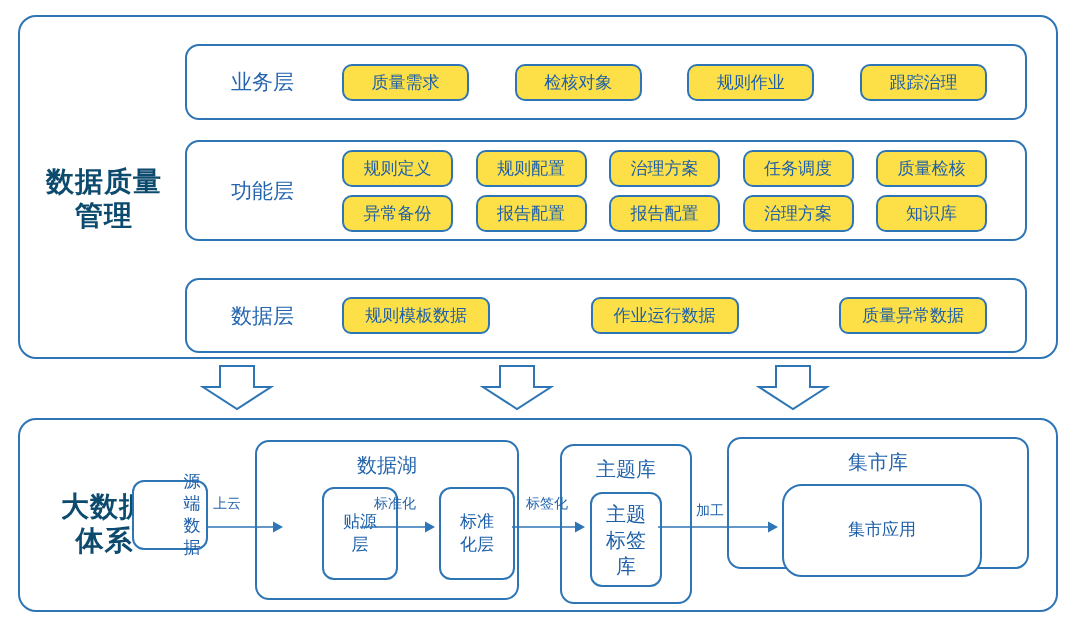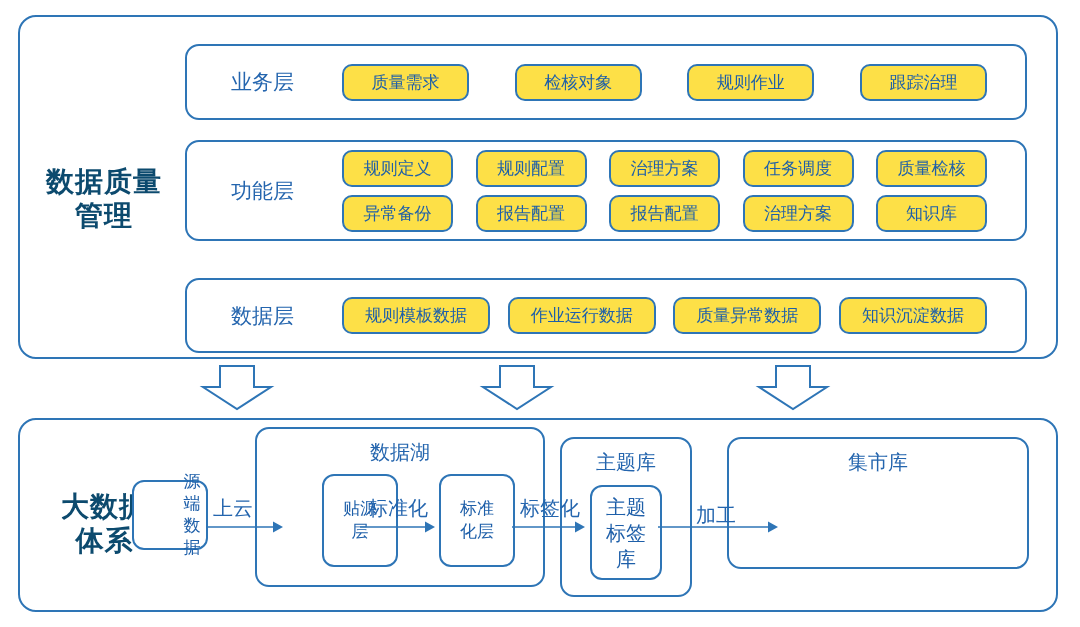--- a/index.html
+++ b/index.html
@@ -71,21 +71,21 @@
     border-radius: 10px;
     background: #fde047;
     color: #1E5FA9;
     font-size: 17px;
     display: flex;
     align-items: center;
     justify-content: center;
   }
   .chip.w127 { width: 127px; }
   .chip.w111 { width: 111px; }
-  .chip.w148 { width: 148px; }
+  .chip.w148 { width: 148px; border-radius: 9px; }
   .overlay {
     position: absolute;
     left: 0; top: 0;
     width: 1080px; height: 627px;
     pointer-events: none;
   }
   .node {
     position: absolute;
     border: 2px solid #2E75B6;
     border-radius: 12px;
@@ -111,22 +111,22 @@
     position: absolute;
     left: 0; top: 10px;
     width: 100%;
     text-align: center;
     color: #2465AE;
     font-size: 20px;
   }
   .flow-label {
     position: absolute;
     color: #2465AE;
-    font-size: 20px;
-    text-align: right;
+    font-size: 14px;
+    text-align: center;
   }
 </style>
 </head>
 <body>
 
 <div class="canvas">
 
   <div class="panel top">
     <div class="big-title" style="left:10px; top:148px; width:148px;">数据质量
 管理</div>
@@ -160,49 +160,49 @@
         </div>
       </div>
     </div>
 
     <div class="layer-row row-data">
       <div class="layer-label">数据层</div>
       <div class="chips">
         <div class="chip w148">规则模板数据</div>
         <div class="chip w148">作业运行数据</div>
         <div class="chip w148">质量异常数据</div>
-        <div class="chip w148">知识沉淀数据</div>
       </div>
     </div>
   </div>
 
   <div class="panel bottom">
     <div class="big-title" style="left:22px; top:70px; width:125px;">大数据
 体系</div>
 
     <div class="node" style="left:112px; top:60px; width:76px; height:70px;padding-left:44px;">源端
 数据</div>
 
-    <div class="group" style="left:235px; top:7px; width:290px; height:160px;">
+    <div class="group" style="left:235px; top:20px; width:264px; height:160px;">
       <div class="group-title">数据湖</div>
       <div class="node" style="left:30px; top:45px; width:76px; height:93px;margin-left:35px;">贴源
 层</div>
       <div class="node" style="left:182px; top:45px; width:76px; height:93px;">标准
 化层</div>
     </div>
 
-    <div class="group" style="left:540px; top:17px; width:132px; height:160px;">
+    <div class="group" style="left:540px; top:24px; width:132px; height:160px;">
       <div class="group-title">主题库</div>
       <div class="node" style="left:28px; top:46px; width:72px; height:95px; font-size:20px;">主题
 标签
 库</div>
     </div>
 
     <div class="group" style="left:707px; top:17px; width:302px; height:132px;">
       <div class="group-title">集市库</div>
+      <div class="node" style="left:53px; top:45px; width:200px; height:93px; border-radius:20px;">集市应用</div>
     </div>
   </div>
 
   <div class="flow-label" style="left:201px; top:495px; width:52px;">上云</div>
   <div class="flow-label" style="left:362px; top:495px; width:66px;">标准化</div>
   <div class="flow-label" style="left:514px; top:495px; width:66px;">标签化</div>
   <div class="flow-label" style="left:684px; top:502px; width:52px;">加工</div>
 
   <svg class="overlay" viewBox="0 0 1080 627" xmlns="http://www.w3.org/2000/svg">
 

